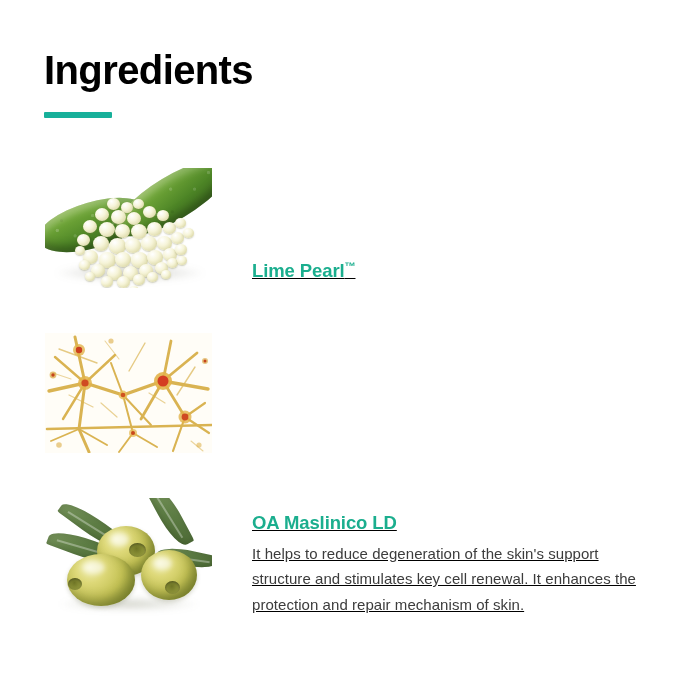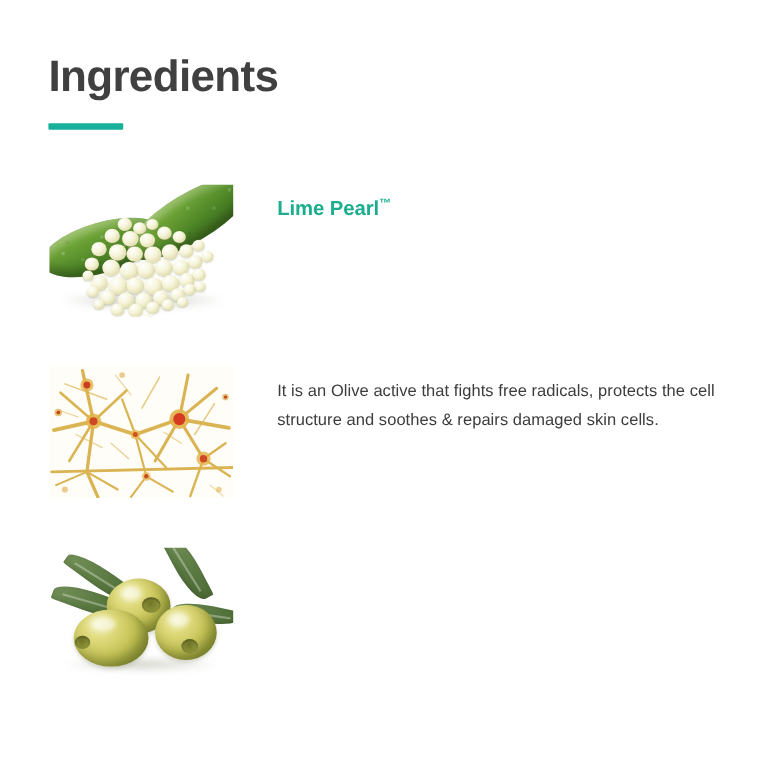--- a/index.html
+++ b/index.html
@@ -9,32 +9,32 @@
     font-family:"Liberation Sans", sans-serif;
     -webkit-font-smoothing:antialiased;
     overflow:hidden;
   }
   .page { position:relative; width:700px; height:700px; background:#fff; }
 
   
   .page-title{
     position:absolute; left:44px; top:48px;
     font-size:40px; font-weight:700; letter-spacing:-0.6px;
-    color:#404040; line-height:1.1;text-align:center;
+    color:#000000; line-height:1.1;text-align:center;
   }
   .title-rule{
     position:absolute; left:44px; top:112px;
     width:68px; height:6px; background:#17b09a; border-radius:1px;
   }
 
   
   .ingredient-list{ position:absolute; left:0; top:168px; width:700px; }
   .ingredient-row{
-    position:relative; display:flex; align-items:flex-start;
-    padding-left:45px; margin-bottom:45px;
+    position:relative; display:flex; align-items:flex-end;
+    padding-left:45px; margin-bottom:45px;text-decoration:underline;
   }
   .thumb{
     position:relative; width:167px; height:120px; flex:0 0 167px;
     background:#fff; overflow:hidden;
   }
   .row-text{ flex:1; padding-left:40px; padding-top:10px; }
   .ingredient-name{
     font-size:18.5px; font-weight:700; color:#1bae8e;
     letter-spacing:-0.1px; margin-bottom:6px; line-height:1.2;
   }
@@ -219,21 +219,20 @@
             <circle cx="8" cy="42" r="1.7" fill="#c5431c"></circle>
             <circle cx="160" cy="28" r="3" fill="#d9a63f" opacity=".65"></circle>
             <circle cx="160" cy="28" r="1.5" fill="#c5431c"></circle>
             <circle cx="66" cy="8" r="2.6" fill="#dcae46" opacity=".6"></circle>
             <circle cx="14" cy="112" r="2.8" fill="#dcae46" opacity=".6"></circle>
             <circle cx="154" cy="112" r="2.6" fill="#dcae46" opacity=".55"></circle>
           </g>
         </svg>
       </div>
       <div class="row-text">
-        <p class="ingredient-desc">It is an Olive active that fights free radicals, protects the cell structure and soothes &amp; repairs damaged skin cells.</p>
       </div>
     </div>
 
     <div class="ingredient-row">
       <div class="thumb img-olive">
         <div class="leaf" style="left:2px;  top:40px; width:74px; height:19px; transform:rotate(20deg);"></div>
         <div class="leaf" style="left:10px; top:20px; width:78px; height:18px; transform:rotate(36deg);"></div>
         <div class="leaf" style="left:92px; top:8px;  width:66px; height:20px; transform:rotate(62deg);"></div>
         <div class="leaf" style="left:112px;top:52px; width:60px; height:16px; transform:rotate(12deg);"></div>
         <div class="shadow"></div>
@@ -243,16 +242,22 @@
         </div>
         <div class="olive" style="left:96px; top:52px; width:56px; height:50px;">
           <div class="gloss"></div>
           <div class="pit" style="left:42%; top:62%; width:15px; height:13px;"></div>
         </div>
         <div class="olive" style="left:22px; top:56px; width:68px; height:52px;">
           <div class="gloss"></div>
           <div class="pit" style="left:2%; top:46%; width:14px; height:12px;"></div>
         </div>
       </div>
+      <div class="row-text">
+        <div class="ingredient-name">
+          <span>OA Maslinico LD</span><span class="tm"></span>
+        </div>
+        <p class="ingredient-desc">It helps to reduce degeneration of the skin's support structure and stimulates key cell renewal. It enhances the protection and repair mechanism of skin.</p>
+      </div>
     </div>
 
   </div>
 </div>
 
 </body></html>

